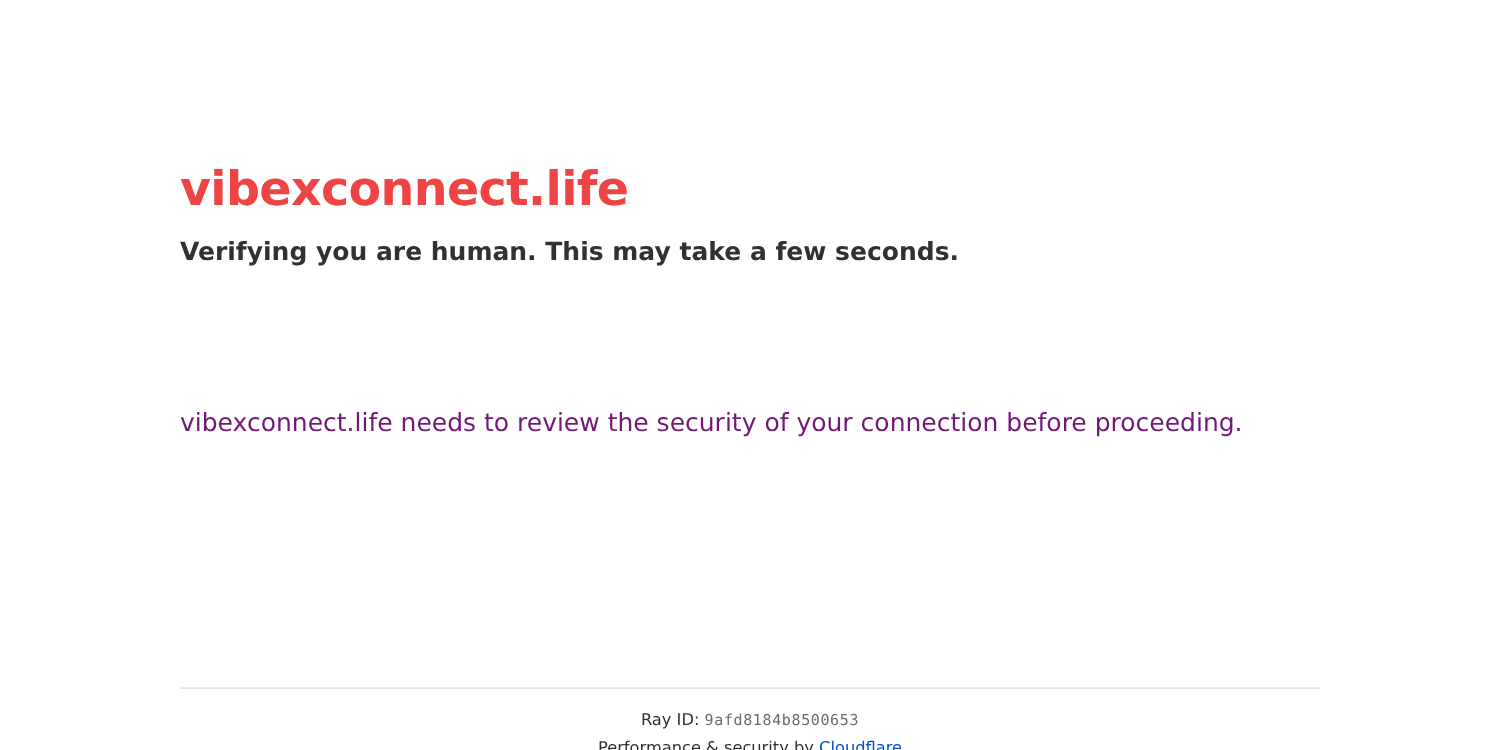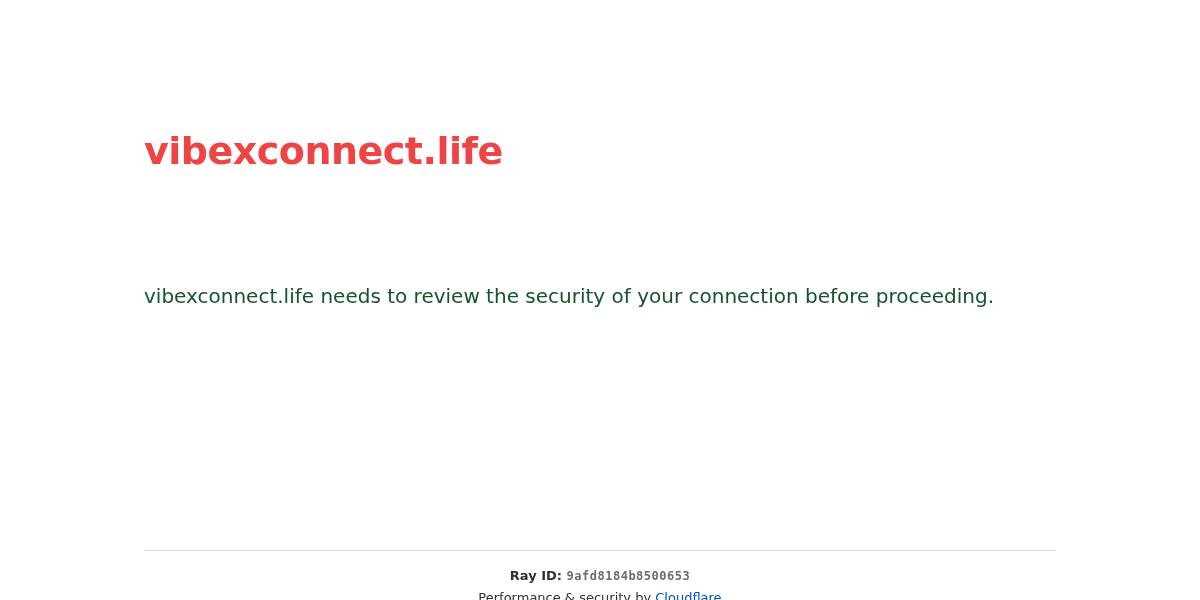--- a/index.html
+++ b/index.html
@@ -39,40 +39,39 @@
   }
   .challenge-spacer {
     height: 104px;
   }
   p.body-text {
     margin: 0;
     max-width: 912px;
     font-size: 20px;
     line-height: 36px;
     font-weight: 400;
-    color: #14532d;
+    color: #701a75;
   }
   .footer {
     position: absolute;
     top: 550px;
     left: 50%;
     transform: translateX(-50%);
     width: 960px;
     padding: 0 24px;
   }
   .footer-inner {
     border-top: 1px solid #d9d9d9;
     text-align: center;
     padding-top: 16px;
     font-size: 13px;
     line-height: 18px;
   }
   .ray-id {
     color: #313131;
-    font-weight: bold;
   }
   .ray-id code {
     font-family: "DejaVu Sans Mono", "Liberation Mono", monospace;
     font-size: 12px;
     color: #6b6b6b;
     letter-spacing: 0.5px;
   }
   .branding {
     margin-top: 4px;
     color: #313131;
@@ -84,20 +83,21 @@
   }
 </style>
 </head>
 <body>
 
 <div class="page">
 
   <main class="main-content">
     <h1 class="page-title">vibexconnect.life</h1>
 
+    <h2 class="page-subtitle">Verifying you are human. This may take a few seconds.</h2>
 
     <div class="challenge-spacer"></div>
 
     <p class="body-text">vibexconnect.life needs to review the security of your connection before proceeding.</p>
   </main>
 
   <footer class="footer">
     <div class="footer-inner">
       <div class="ray-id">
         <span>Ray ID:</span>

